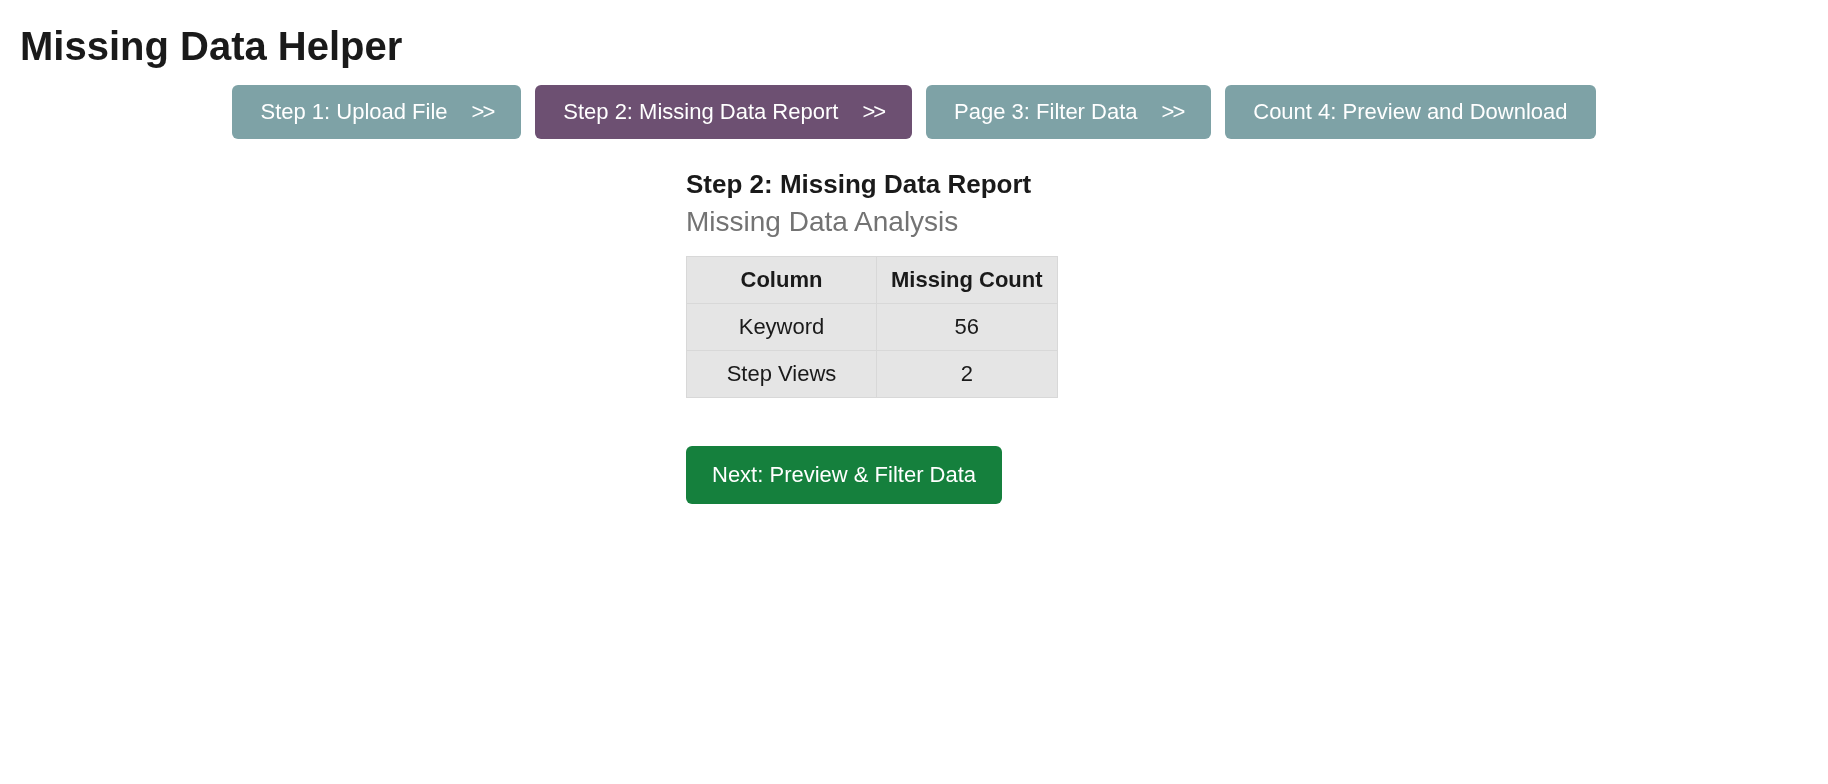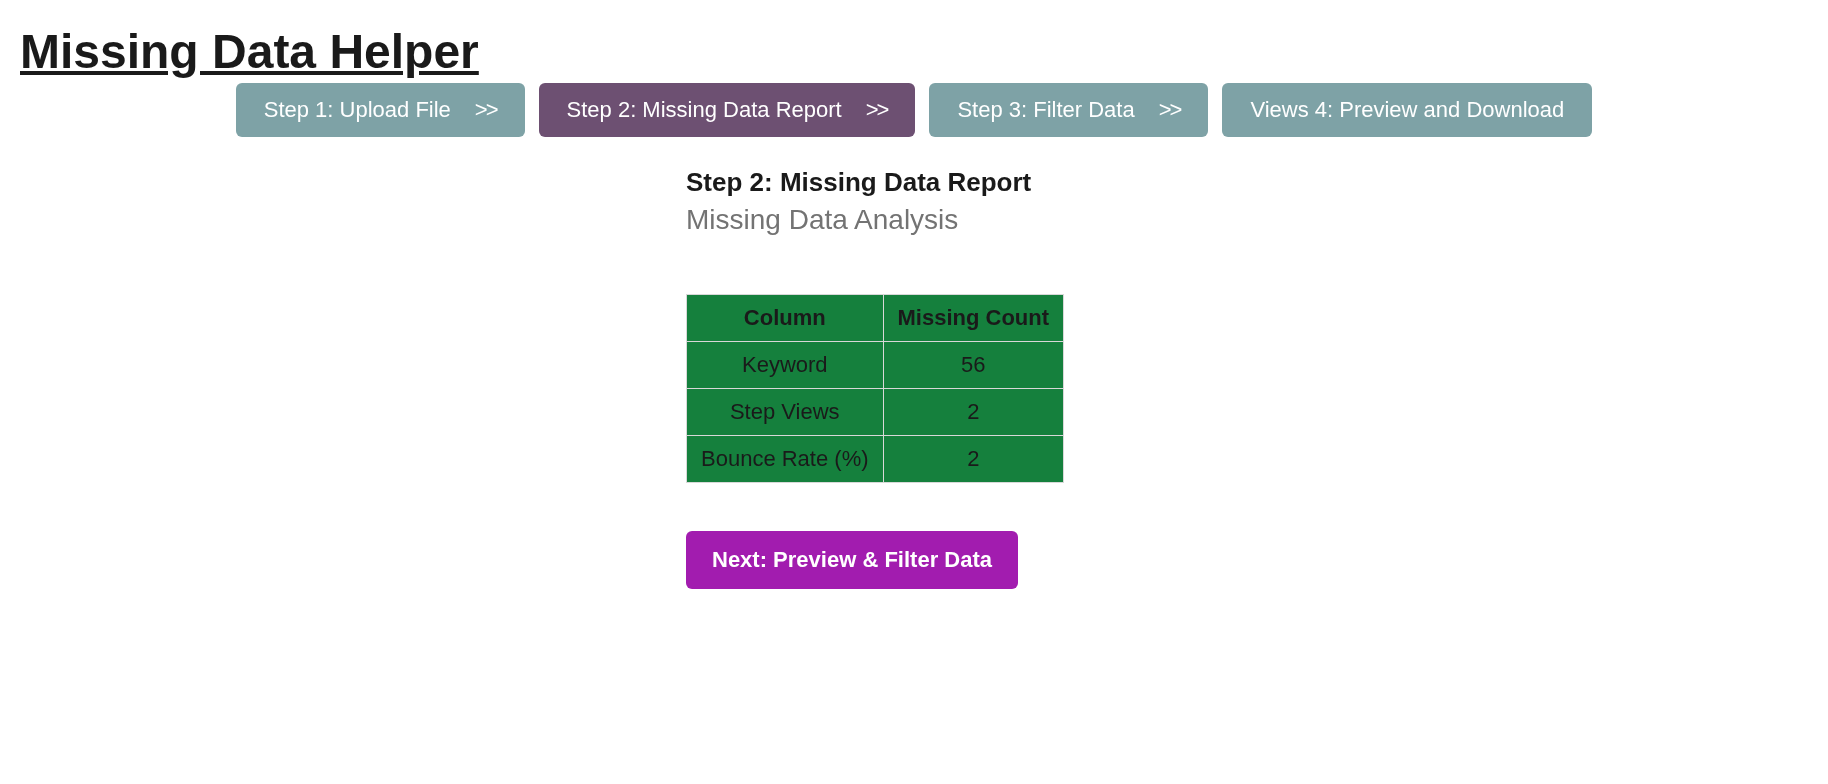--- a/index.html
+++ b/index.html
@@ -8,24 +8,23 @@
       box-sizing: border-box;
     }
     body {
       font-family: -apple-system, BlinkMacSystemFont, "Segoe UI", Helvetica, Arial, sans-serif;
       background: #ffffff;
       color: #1a1a1a;
       width: 1828px;
       padding: 0;
     }
     .page-title {
-      font-size: 48px;
+      font-size: 40px;
       font-weight: 700;
-      padding: 24px 20px 4px 20px;
-      text-decoration: underline;
+      padding: 24px 20px 16px 20px;
     }
     .steps-nav {
       display: flex;
       gap: 14px;
       justify-content: center;
       padding: 0 20px 30px 20px;
     }
     .step-btn {
       background: #7ea2a6;
       color: #ffffff;
@@ -59,73 +58,72 @@
       margin-bottom: 6px;
     }
     .analysis-heading {
       font-size: 28px;
       font-weight: 400;
       color: #737373;
       margin-bottom: 18px;
     }
     .data-table {
       border-collapse: collapse;
-      background: #15803d;
+      background: #e5e5e5;
       margin-bottom: 48px;
-      margin-top: 40px;
     }
     .data-table th,
     .data-table td {
       border: 1px solid #d8d8d8;
       padding: 10px 14px;
       font-size: 22px;
       text-align: center;
     }
     .data-table th {
       font-weight: 700;
       text-align: center;
     }
     .data-table th:first-child {
       min-width: 190px;
     }
     .data-table th:last-child {
       min-width: 170px;
       text-align: right;
     }
     .next-btn {
-      background: #a21caf;
+      background: #15803d;
       color: #ffffff;
       border: none;
       border-radius: 6px;
       padding: 16px 26px;
       font-size: 22px;
-      font-weight: 700;
+      font-weight: 400;
       cursor: pointer;
     }
   </style>
 </head>
 <body>
 
 <h1 class="page-title">Missing Data Helper</h1>
 
 <nav class="steps-nav">
   <button class="step-btn">
     <span>Step 1: Upload File</span>
     <span class="step-chevrons">&gt;&gt;</span>
   </button>
   <button class="step-btn active">
     <span>Step 2: Missing Data Report</span>
     <span class="step-chevrons">&gt;&gt;</span>
   </button>
   <button class="step-btn">
-    <span>Step 3: Filter Data</span>
+    <span>Page 3: Filter Data</span>
     <span class="step-chevrons">&gt;&gt;</span>
   </button>
   <button class="step-btn">
-    <span>Views 4: Preview and Download</span>
+    <span>Count 4: Preview and Download</span>
   </button>
 </nav>
 
 <div class="content">
   <h2 class="step-heading">Step 2: Missing Data Report</h2>
   <h3 class="analysis-heading">Missing Data Analysis</h3>
 
   <table class="data-table">
     <thead>
       <tr>
@@ -135,21 +133,17 @@
     </thead>
     <tbody>
       <tr>
         <td>Keyword</td>
         <td>56</td>
       </tr>
       <tr>
         <td>Step Views</td>
         <td>2</td>
       </tr>
-      <tr>
-        <td>Bounce Rate (%)</td>
-        <td>2</td>
-      </tr>
     </tbody>
   </table>
 
   <button class="next-btn">Next: Preview &amp; Filter Data</button>
 </div>
 
 </body></html>

